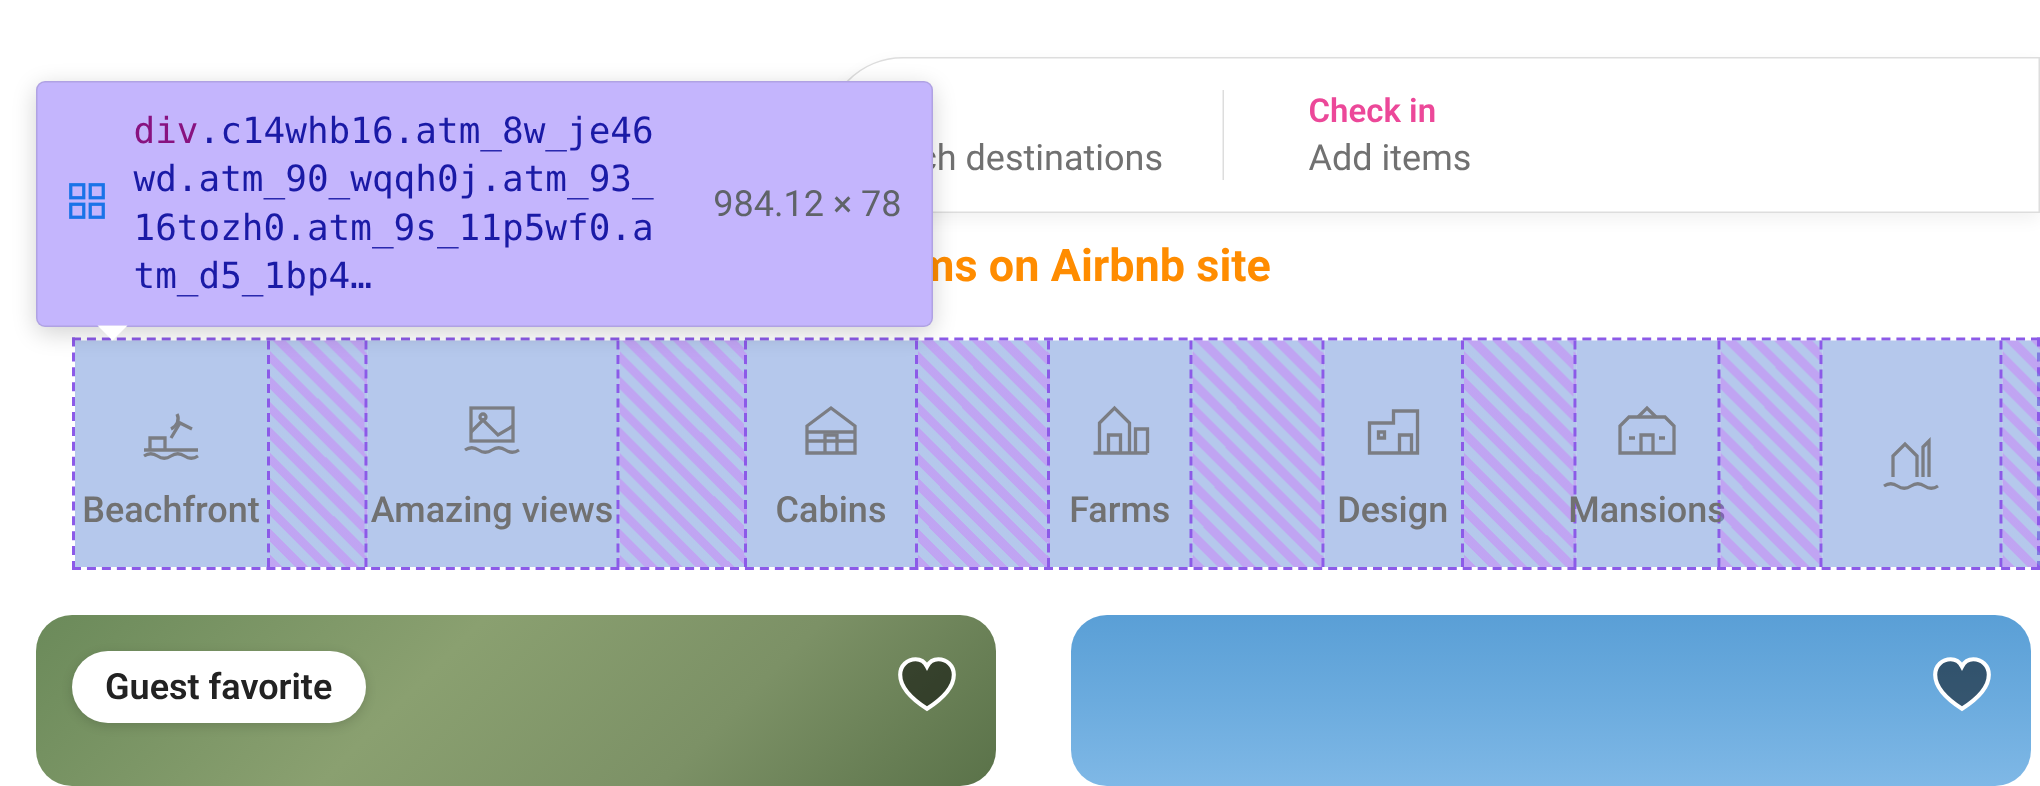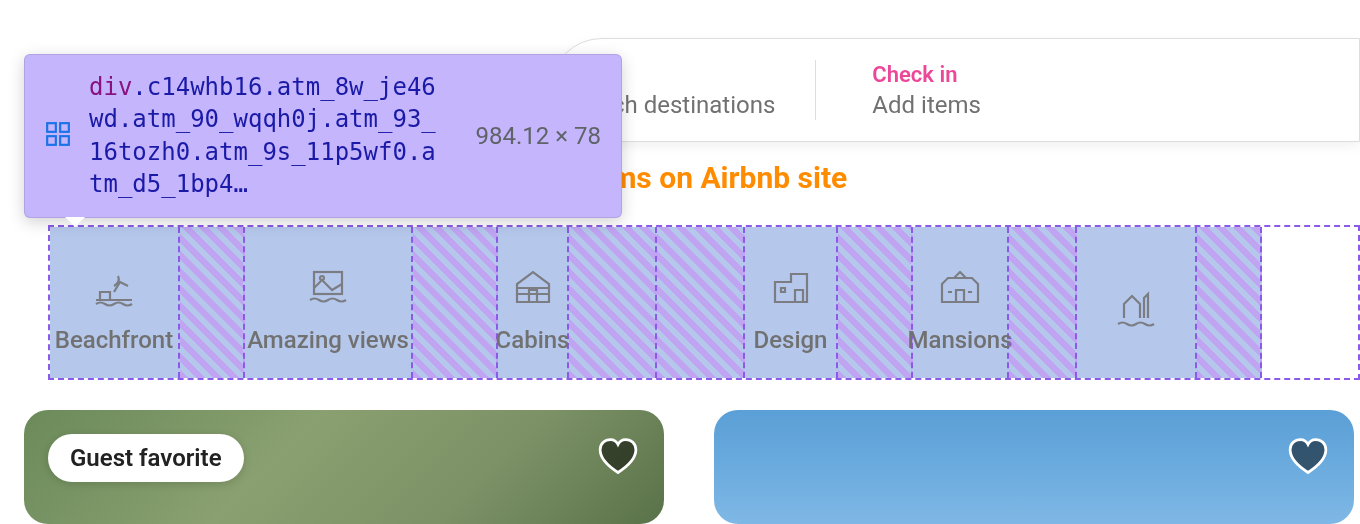--- a/index.html
+++ b/index.html
@@ -249,29 +249,38 @@
     <div class="cat-item" style="width: 168px; text-align: right;">
       <div class="cat-icon"><svg viewBox="0 0 48 48" fill="none" stroke="currentColor" stroke-width="2.2">
           <rect x="10" y="10" width="28" height="22"></rect>
           <path d="M10 26l8-8 10 10 10-6"></path>
           <circle cx="18" cy="16" r="2"></circle>
           <path d="M6 38c3-2 6-2 9 0s6 2 9 0 6-2 9 0 6 2 9 0"></path>
         </svg></div>
       <div class="cat-label">Amazing views</div>
     </div>
     <div class="cat-gap" style="width: 85px;"></div>
-    <div class="cat-item" style="width: 71px;">
+    <div class="cat-item" style="width: 114px;">
       <div class="cat-icon"><svg viewBox="0 0 48 48" fill="none" stroke="currentColor" stroke-width="2.2">
           <path d="M8 40V22l16-12 16 12v18z"></path>
           <path d="M20 40V28h8v12"></path>
           <path d="M8 26h32M8 32h32"></path>
         </svg></div>
       <div class="cat-label">Cabins</div>
     </div>
     <div class="cat-gap" style="width: 88px;"></div>
+    <div class="cat-item" style="width: 95px;">
+      <div class="cat-icon"><svg viewBox="0 0 48 48" fill="none" stroke="currentColor" stroke-width="2.2">
+          <path d="M10 40V20l10-10 10 10v20"></path>
+          <path d="M16 40V28h8v12"></path>
+          <path d="M34 40V24h8v16"></path>
+          <path d="M6 40h36"></path>
+        </svg></div>
+      <div class="cat-label">Farms</div>
+    </div>
     <div class="cat-gap" style="width: 88px;"></div>
     <div class="cat-item" style="width: 93px;">
       <div class="cat-icon"><svg viewBox="0 0 48 48" fill="none" stroke="currentColor" stroke-width="2.2">
           <path d="M8 40V20h16v-8h16v28z"></path>
           <path d="M28 40V28h8v12"></path>
           <path d="M14 26h4v4h-4z"></path>
         </svg></div>
       <div class="cat-label">Design</div>
     </div>
     <div class="cat-gap" style="width: 75px;"></div>

